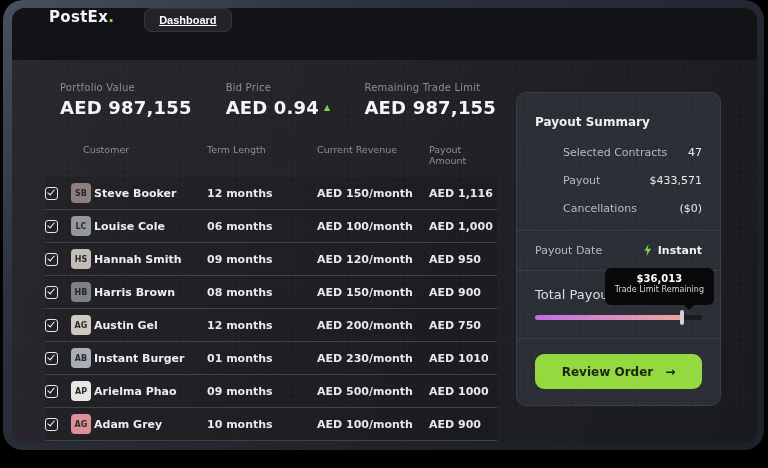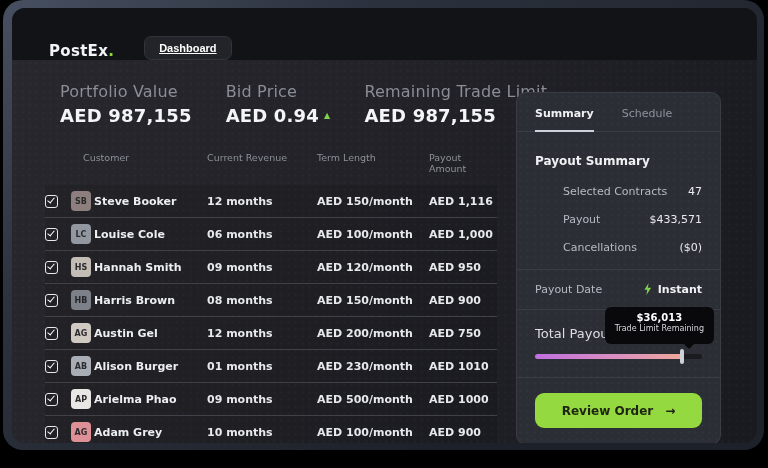--- a/index.html
+++ b/index.html
@@ -6,36 +6,36 @@
   html,body { width:768px; height:468px; background:#000; overflow:hidden;
     font-family:"DejaVu Sans","Liberation Sans",sans-serif; }
   .device { position:absolute; left:3px; top:0; width:761px; height:450px;
     border-radius:20px; padding:8px 7px 7px 9px;
     background:linear-gradient(140deg,#475061 0%,#2c323e 28%,#1d2129 75%, #141categories 100%);
     background:linear-gradient(140deg,#475061 0%,#2c323e 28%,#1d2129 75%); }
   .window { width:100%; height:100%; border-radius:13px; overflow:hidden;
     display:flex; flex-direction:column; background:#222227; }
 
   
-  .topbar { flex:0 0 52px; background:#121317; display:flex; align-items:flex-end;
+  .topbar { flex:0 0 52px; background:#121317; display:flex; align-items:flex-start;
     padding-left:37px; gap:30px; }
   .logo { font-size:15px; font-weight:bold; color:#f2f3f6; letter-spacing:.3px; }
   .logo .dot { color:#8fd43f; }
   .navbtn { background:#232429; border:1px solid #33343b; border-radius:7px;
     padding:5px 14px; font-size:11px; font-weight:bold; color:#fff; cursor:pointer;text-decoration:underline; }
 
   
   .content { flex:1; position:relative;
     background-image:radial-gradient(rgba(255,255,255,0.022) 1px, transparent 1.2px),
       linear-gradient(110deg,#27272d 0%,#222228 45%,#191a1f 100%);
     background-size:7px 7px, 100% 100%; }
 
   
   .stats { display:flex; gap:34px; padding:22px 0 0 48px; }
-  .stat-label { font-size:16px; color:#8b8e97; margin-bottom:4px; letter-spacing:.2px; }
+  .stat-label { font-size:10px; color:#8b8e97; margin-bottom:4px; letter-spacing:.2px; }
   .stat-value { font-size:18px; font-weight:600; color:#f4f5f8; letter-spacing:.2px;
     display:flex; align-items:center; gap:5px; }
   .trend-up { font-size:8px; color:#7ed44a; }
 
   
   .table { margin:26px 0 0 33px; width:452px; }
   .thead { display:grid; grid-template-columns:26px 136px 110px 112px 1fr;
     font-size:9.5px; color:#8d9098; padding-bottom:11px; }
   .thead .c-cust { padding-left:12px; }
   .trow { display:grid; grid-template-columns:26px 136px 110px 112px 1fr;
@@ -122,22 +122,22 @@
           <div class="stat-value">
               <span>AED 987,155</span>
             </div>
         </div>
       </div>
 
       <div class="table">
         <div class="thead">
           <div></div>
           <div class="c-cust">Customer</div>
+          <div>Term Length</div>
           <div>Current Revenue</div>
-          <div>Term Length</div>
           <div>Payout Amount</div>
         </div>
 
         <div class="trow">
           <div class="cb">
               <span class="cbcheck"></span>
             </div>
           <div class="cell-cust">
               <span class="avatar" style="background:#8d7f7d;color:#2b2b2f">SB</span>
               <span>Steve Booker</span>
@@ -198,21 +198,21 @@
           <div class="cell">AED 200/month</div>
           <div class="cell">AED 750</div>
         </div>
 
         <div class="trow">
           <div class="cb">
               <span class="cbcheck"></span>
             </div>
           <div class="cell-cust">
               <span class="avatar" style="background:#a9aeb6;color:#2b2b2f">AB</span>
-              <span>Alison Burger</span>
+              <span>Instant Burger</span>
             </div>
           <div class="cell">01 months</div>
           <div class="cell">AED 230/month</div>
           <div class="cell">AED 1010</div>
         </div>
 
         <div class="trow">
           <div class="cb">
               <span class="cbcheck"></span>
             </div>
@@ -233,24 +233,20 @@
               <span class="avatar" style="background:#dd9095;color:#2b2b2f">AG</span>
               <span>Adam Grey</span>
             </div>
           <div class="cell">10 months</div>
           <div class="cell">AED 100/month</div>
           <div class="cell">AED 900</div>
         </div>
       </div>
 
       <div class="panel">
-        <div class="tabs">
-          <div class="tab active">Summary</div>
-          <div class="tab">Schedule</div>
-        </div>
         <div class="pbody">
           <div class="ptitle">Payout Summary</div>
 
           <div class="prow">
             <span class="pl">Selected Contracts</span>
             <span class="pv">47</span>
           </div>
           <div class="prow">
             <span class="pl">Payout</span>
             <span class="pv">$433,571</span>

